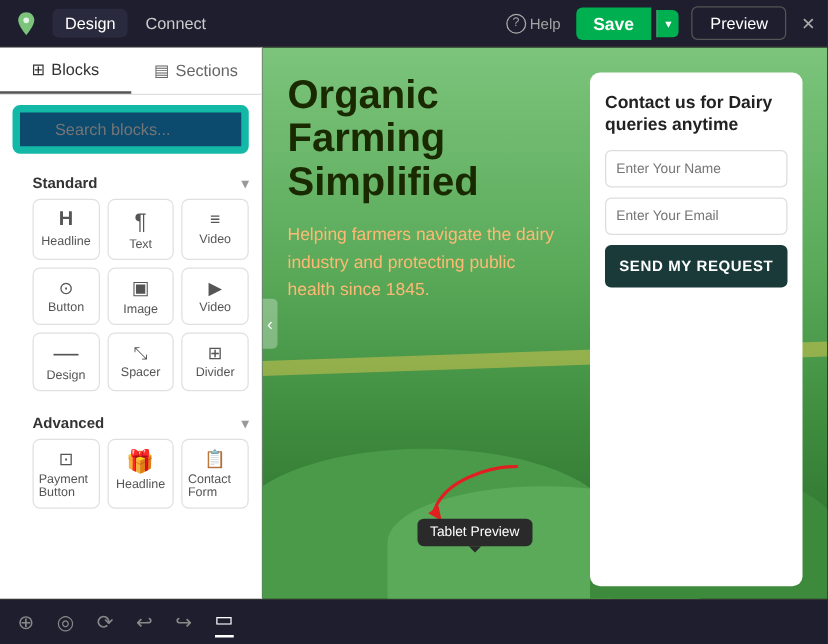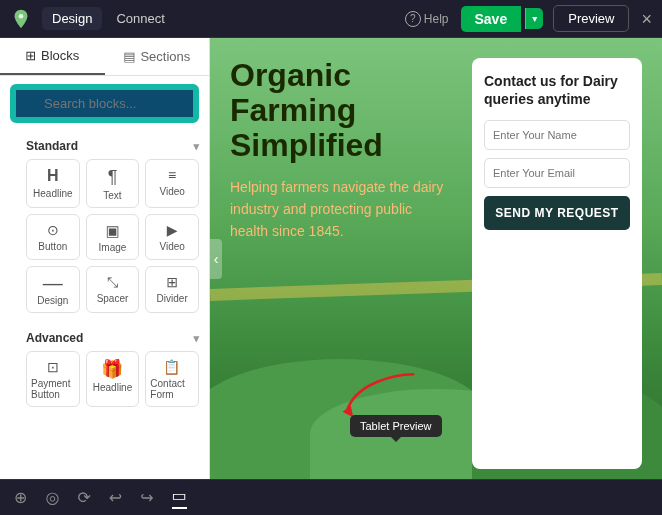--- a/index.html
+++ b/index.html
@@ -69,21 +69,21 @@
     .form-card { width: 170px; background: #fff; border-radius: 8px; padding: 14px 12px; flex-shrink: 0; margin-top: 0; }
     .form-card-title { font-size: 14px; font-weight: 600; color: #222; margin-bottom: 12px; line-height: 1.3; }
     .form-input { width: 100%; border: 1px solid #ddd; border-radius: 5px; padding: 8px 8px; font-size: 11px; color: #bbb; margin-bottom: 8px; outline: none; }
     .form-btn { width: 100%; background: #1a3a3a; color: #fff; border: none; padding: 10px 8px; border-radius: 5px; font-size: 12px; font-weight: 700; cursor: pointer; letter-spacing: 0.5px; text-align: center; }
 
     
     .arrow-annotation { position: absolute; bottom: 50px; left: 120px; z-index: 10; }
     .arrow-annotation svg { width: 100px; height: 60px; }
 
     
-    .tablet-tooltip { position: absolute; bottom: 42px; left: 140px; background: #2a2a2a; color: #fff; font-size: 11px; padding: 5px 10px; border-radius: 5px; z-index: 20; white-space: nowrap; }
+    .tablet-tooltip { position: absolute; bottom: 42px; left: 124px; background: #2a2a2a; color: #fff; font-size: 11px; padding: 5px 10px; border-radius: 5px; z-index: 20; white-space: nowrap; }
     .tablet-tooltip::after { content: ''; position: absolute; bottom: -5px; left: 50%; transform: translateX(-50%); border: 5px solid transparent; border-bottom: none; border-top-color: #2a2a2a; }
 
     
     .bottom-bar { height: 36px; background: #1e1e2e; display: flex; align-items: center; padding: 0 14px; gap: 18px; border-top: 1px solid #333; }
     .bottom-icon { color: #888; font-size: 16px; cursor: pointer; display: flex; align-items: center; }
     .bottom-icon.active { color: #fff; }
 
     
     .canvas-handle { position: absolute; left: 0; top: 50%; transform: translateY(-50%); width: 12px; height: 40px; background: rgba(255,255,255,0.3); border-radius: 0 4px 4px 0; cursor: pointer; z-index: 5; display: flex; align-items: center; justify-content: center; }
     .canvas-handle::after { content: '‹'; color: #fff; font-size: 14px; }

